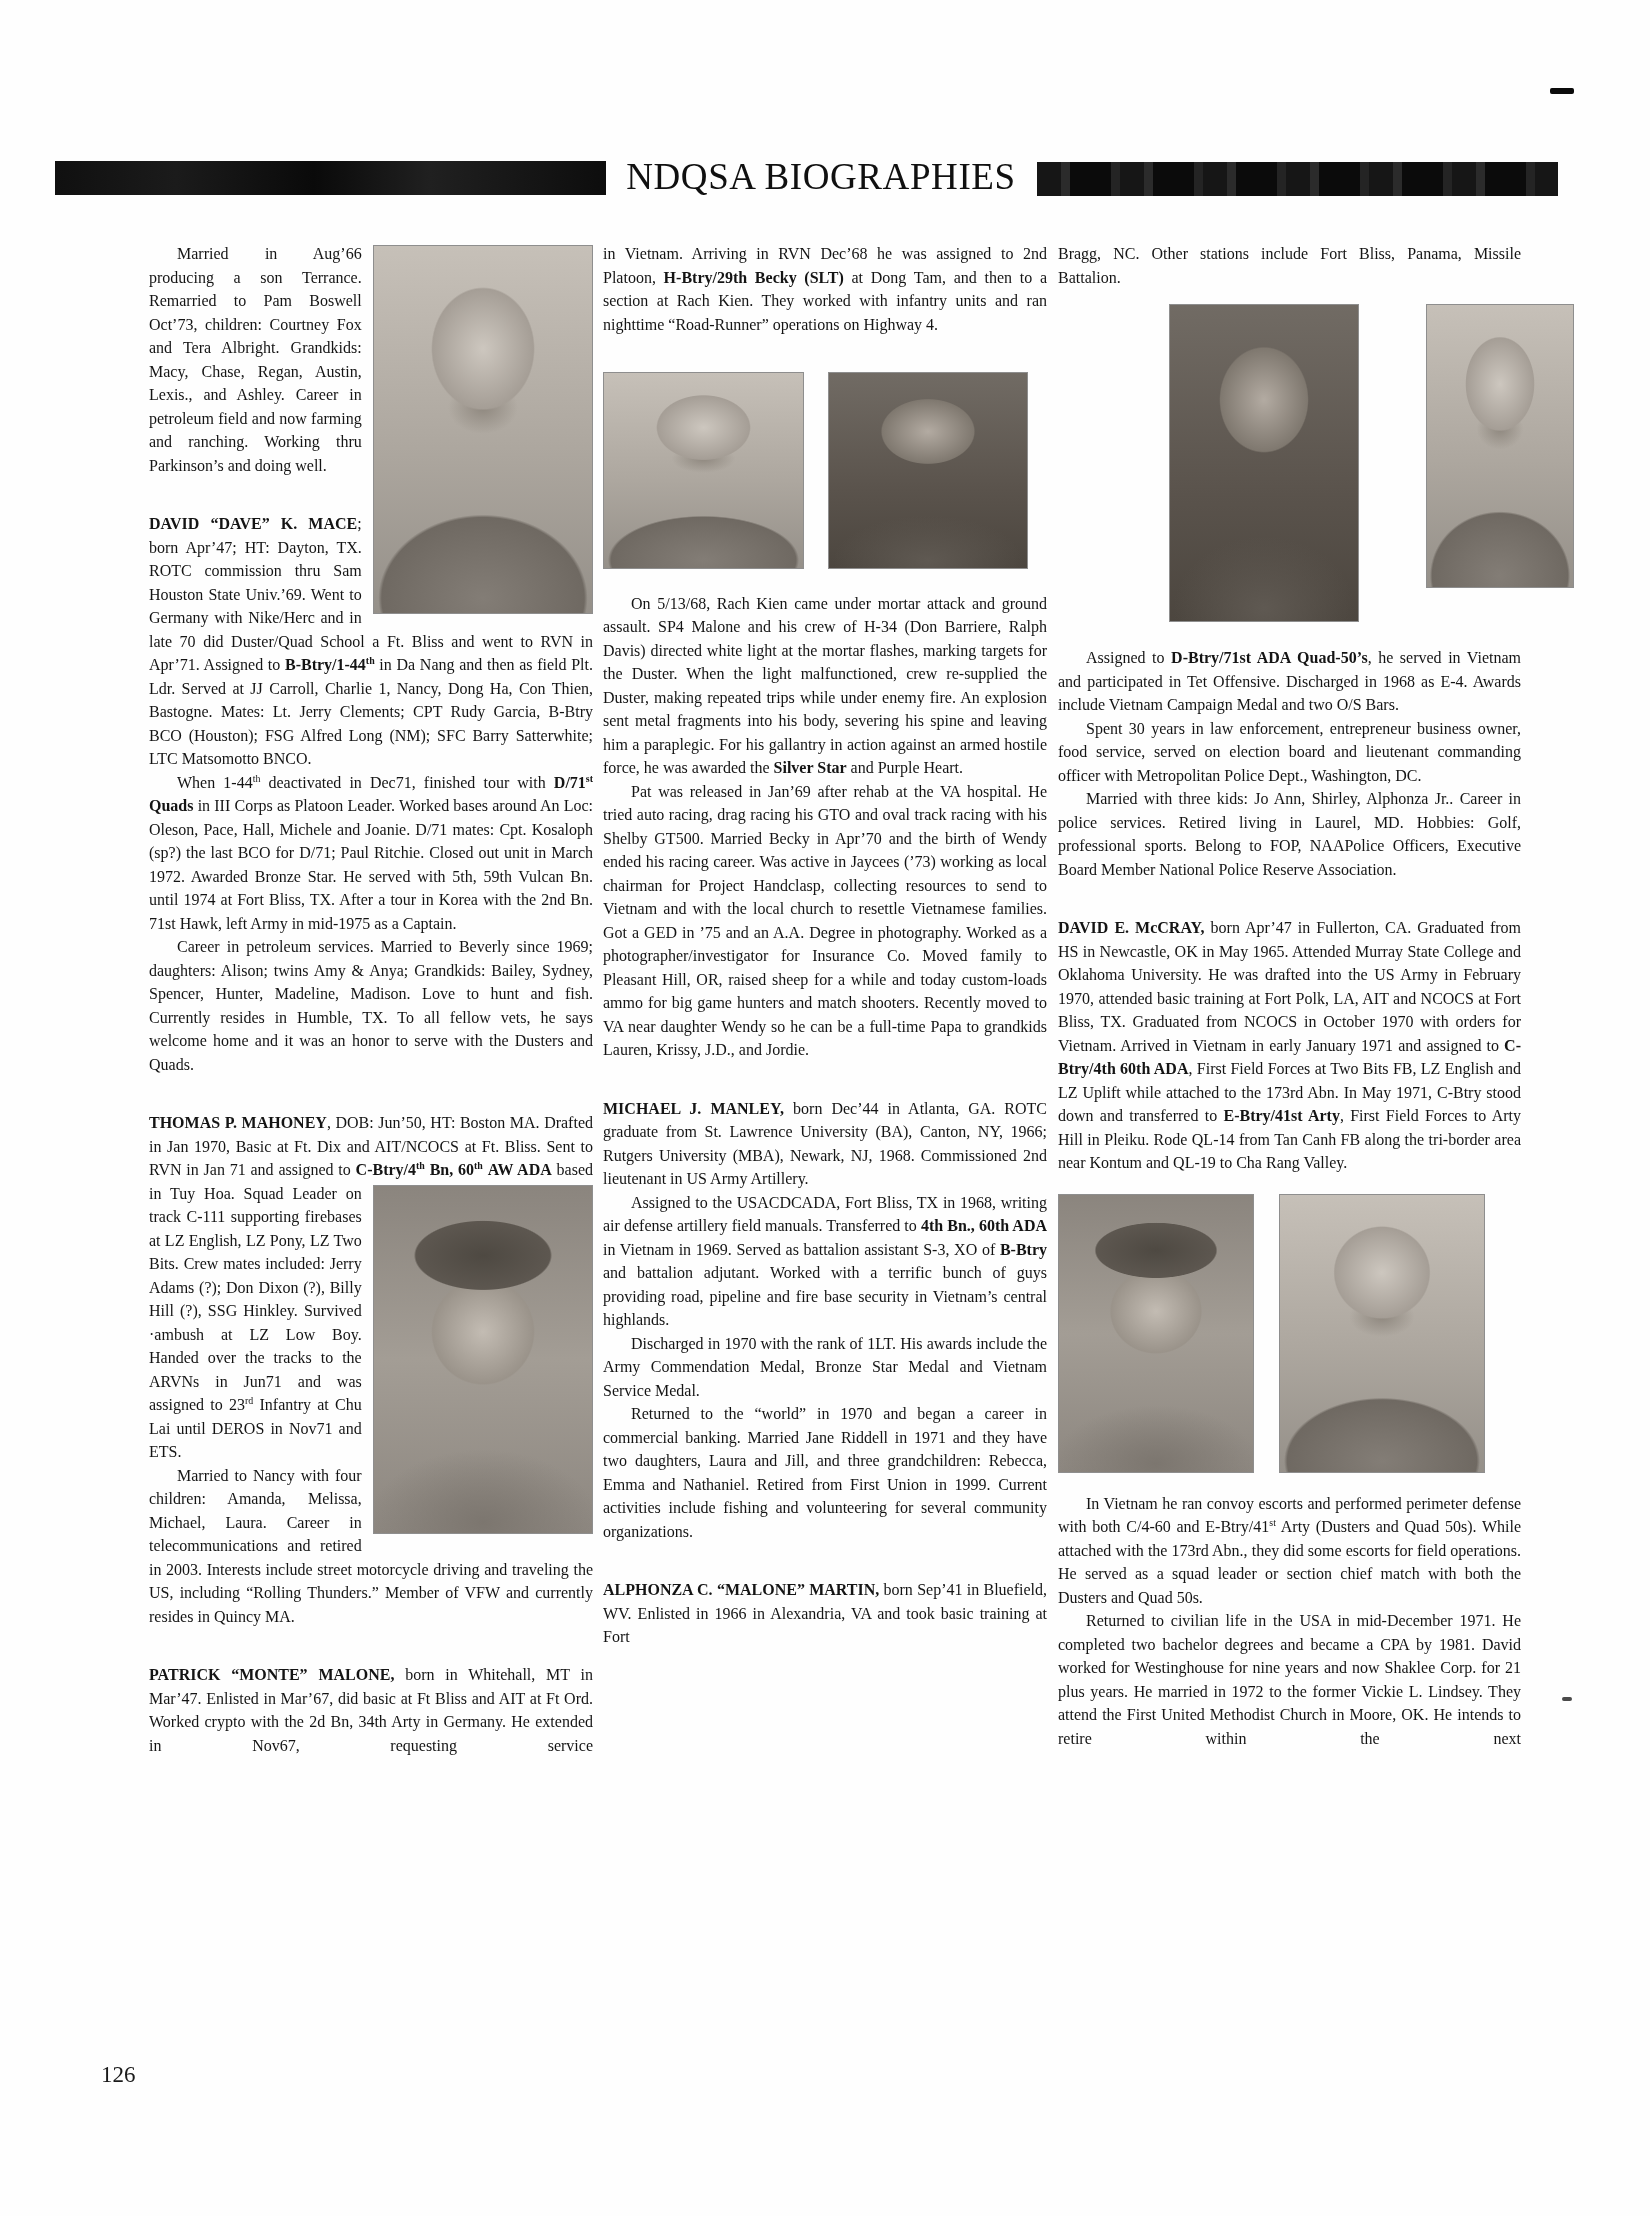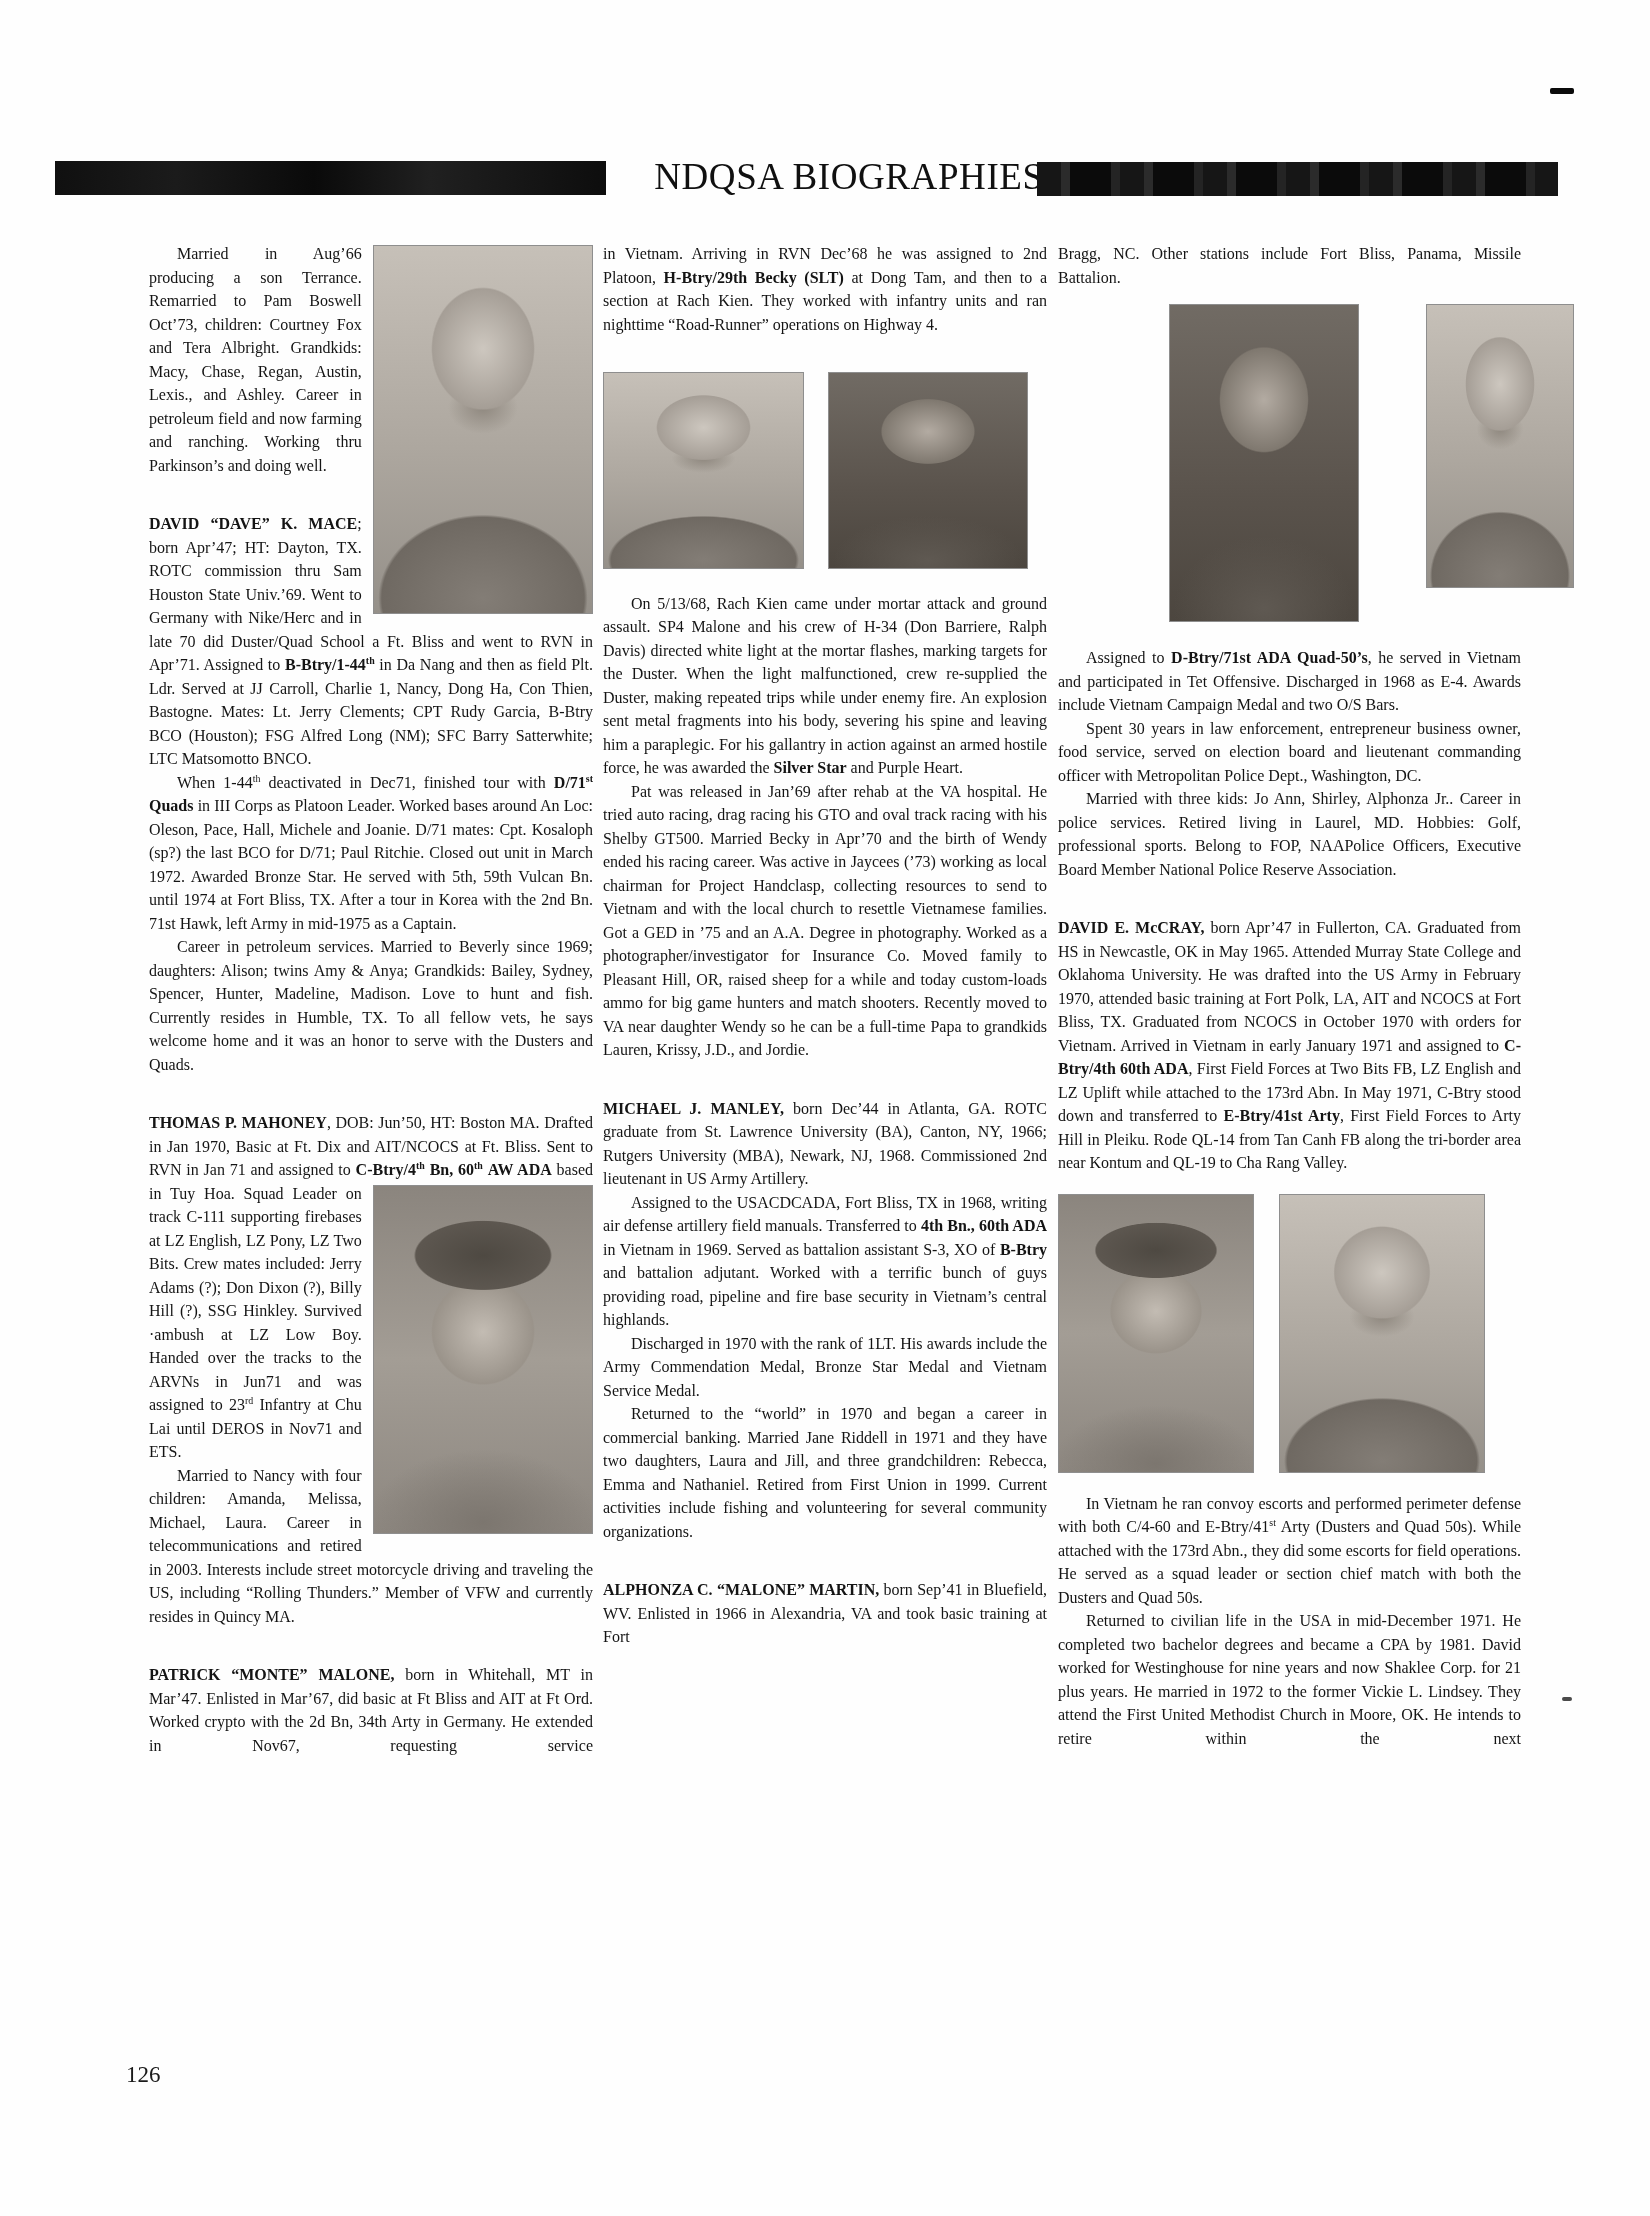--- a/index.html
+++ b/index.html
@@ -19,21 +19,21 @@
     background: linear-gradient(90deg, #101010 0%, #1b1b1b 22%, #0a0a0a 47%, #202020 68%, #0d0d0d 100%);
   }
   .header-bar-right {
     position: absolute; left: 1037px; top: 162px; width: 521px; height: 34px;
     background: repeating-linear-gradient(90deg,
       #161616 0 24px, #2b2b2b 24px 33px, #0b0b0b 33px 74px, #242424 74px 83px);
   }
   .header-title {
     position: absolute; left: 606px; top: 155px; width: 430px;
     text-align: center; font-size: 37px; letter-spacing: 0.6px;
-    color: #101010; white-space: nowrap; padding-left: 28px;
+    color: #101010; white-space: nowrap;
   }
   .corner-dash {
     position: absolute; left: 1550px; top: 88px; width: 24px; height: 5.7px;
     background: #0b0b0b; border-radius: 1.9px;
   }
   .side-dot {
     position: absolute; left: 1562px; top: 1697px; width: 10px; height: 3.8px;
     background: #4a4a4a; border-radius: 1.9px;
   }
 
@@ -76,21 +76,21 @@
       radial-gradient(ellipse 44% 14% at 50% 20%, #4e4942 0%, #5d5750 70%, rgba(0,0,0,0) 72%),
       radial-gradient(ellipse 34% 22% at 50% 42%, #c3bcb3 0%, #9a938a 68%, rgba(0,0,0,0) 70%),
       radial-gradient(ellipse 85% 34% at 50% 97%, #7c766f 0%, rgba(0,0,0,0) 62%),
       linear-gradient(180deg, #8b857e 0%, #a39d95 50%, #8d8780 100%);
   }
   .float-r { float: right; margin: 3.1px 0 7.5px 11.3px; }
   .photo-row { display: flex; }
   .photo-row .photo { flex: 0 0 auto; }
 
   .page-num {
-    position: absolute; left: 126px; top: 2062px;
+    position: absolute; left: 101px; top: 2062px;
     font-size: 23px; color: #1a1a1a;
   }
 </style>
 </head>
 <body>
 
 <div class="page">
 
   <div class="header-bar-left"></div>
   <div class="header-title">NDQSA BIOGRAPHIES</div>

